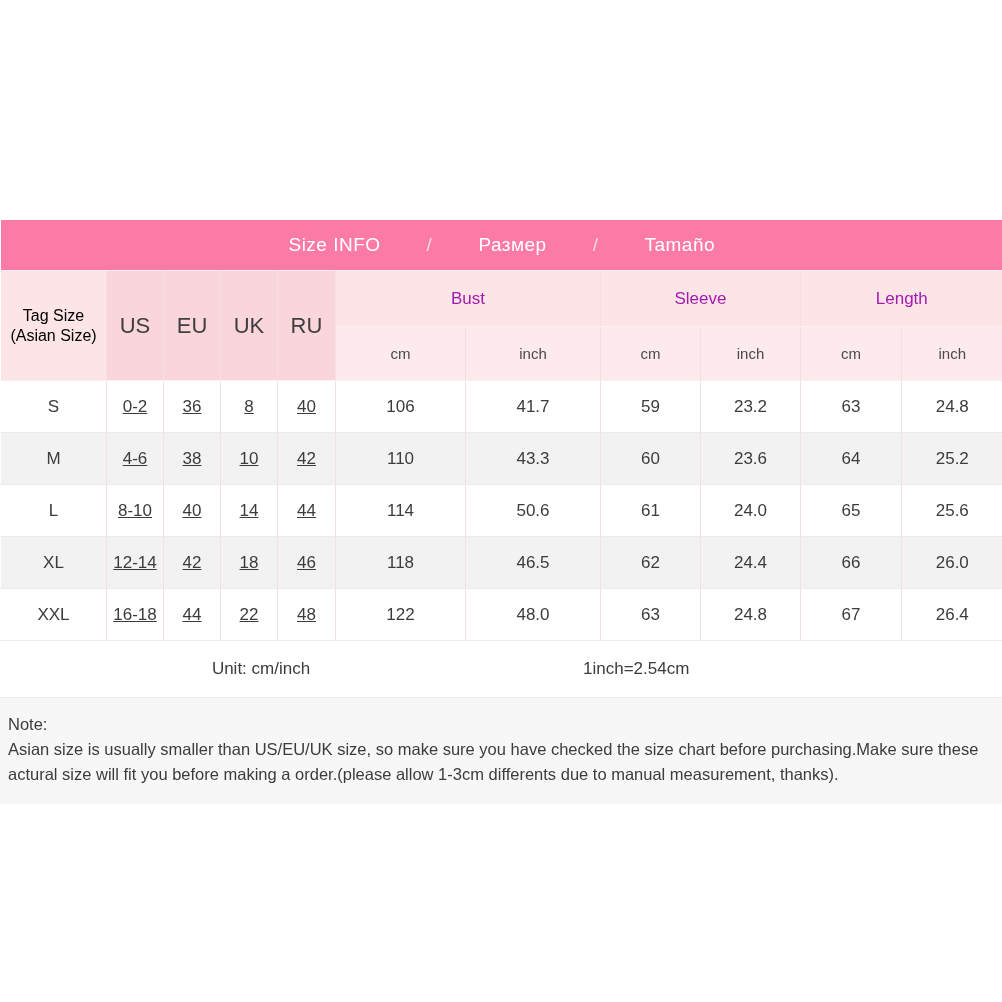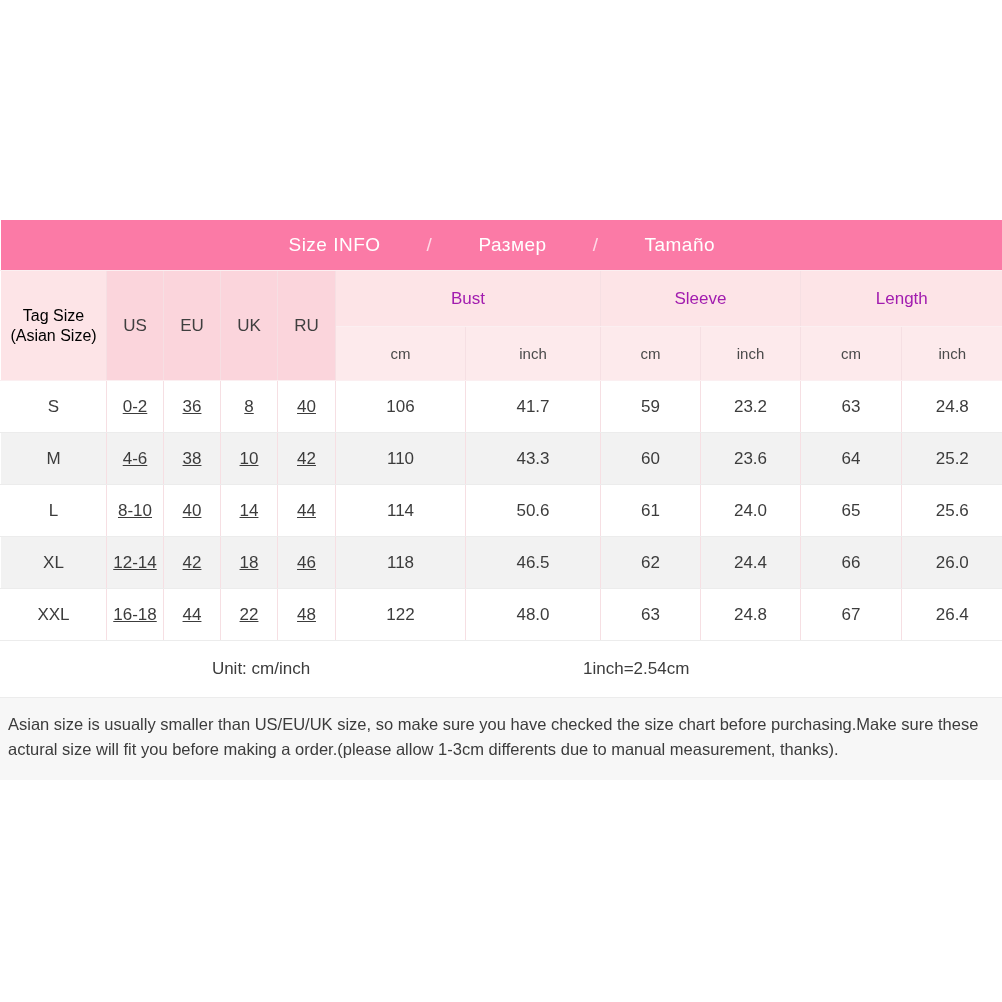--- a/index.html
+++ b/index.html
@@ -83,21 +83,21 @@
     font-size: 17px;
     color: #a21caf;
   }
   .sub-cell {
     background: #fdeaec;
     font-size: 15px;
     color: #4a4a4a;
   }
   .small-hdr {
     background: #fbd5dc;
-    font-size: 17px;
+    font-size: 22px;
     color: #3f3f3f;
   }
 
   
   .row-a td { background: #ffffff; }
   .row-b td { background: #f2f2f2; }
   table.size-table tbody td {
     height: 51px;
     font-size: 17px;
     color: #3c3c3c;
@@ -279,18 +279,19 @@
             <div class="unit-inner">
               <div class="unit-left">Unit: cm/inch</div>
               <div class="unit-right">1inch=2.54cm</div>
             </div>
           </td>
         </tr>
       </tbody>
     </table>
 
     <div class="note">
+      <span class="nlabel">Note:</span>
       <span class="nline">Asian size is usually smaller than US/EU/UK size, so make sure you have checked the size chart before purchasing.Make sure</span>
       <span class="nline">these actural size will fit you before making a order.(please allow 1-3cm differents due to manual measurement, thanks).</span>
     </div>
 
   </div>
 </div>
 
 </body></html>

